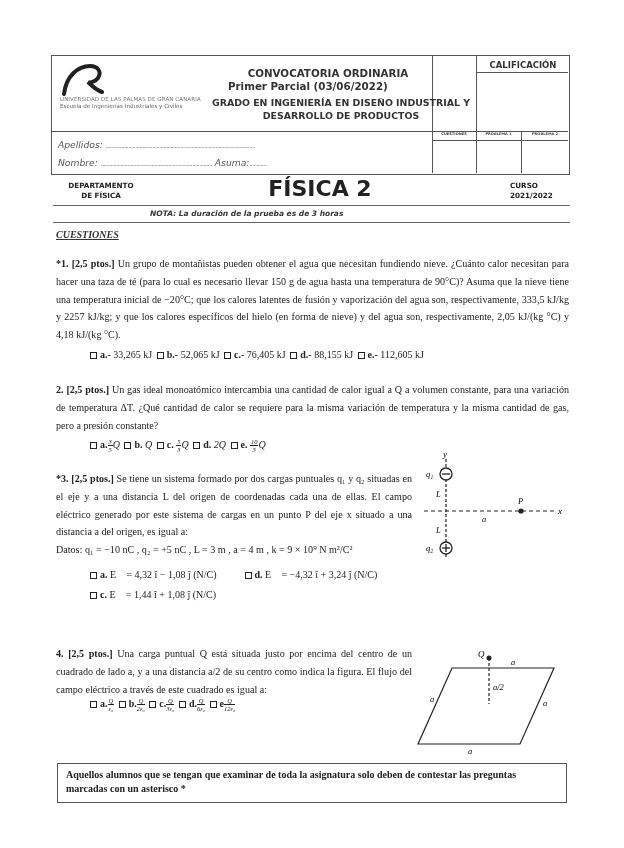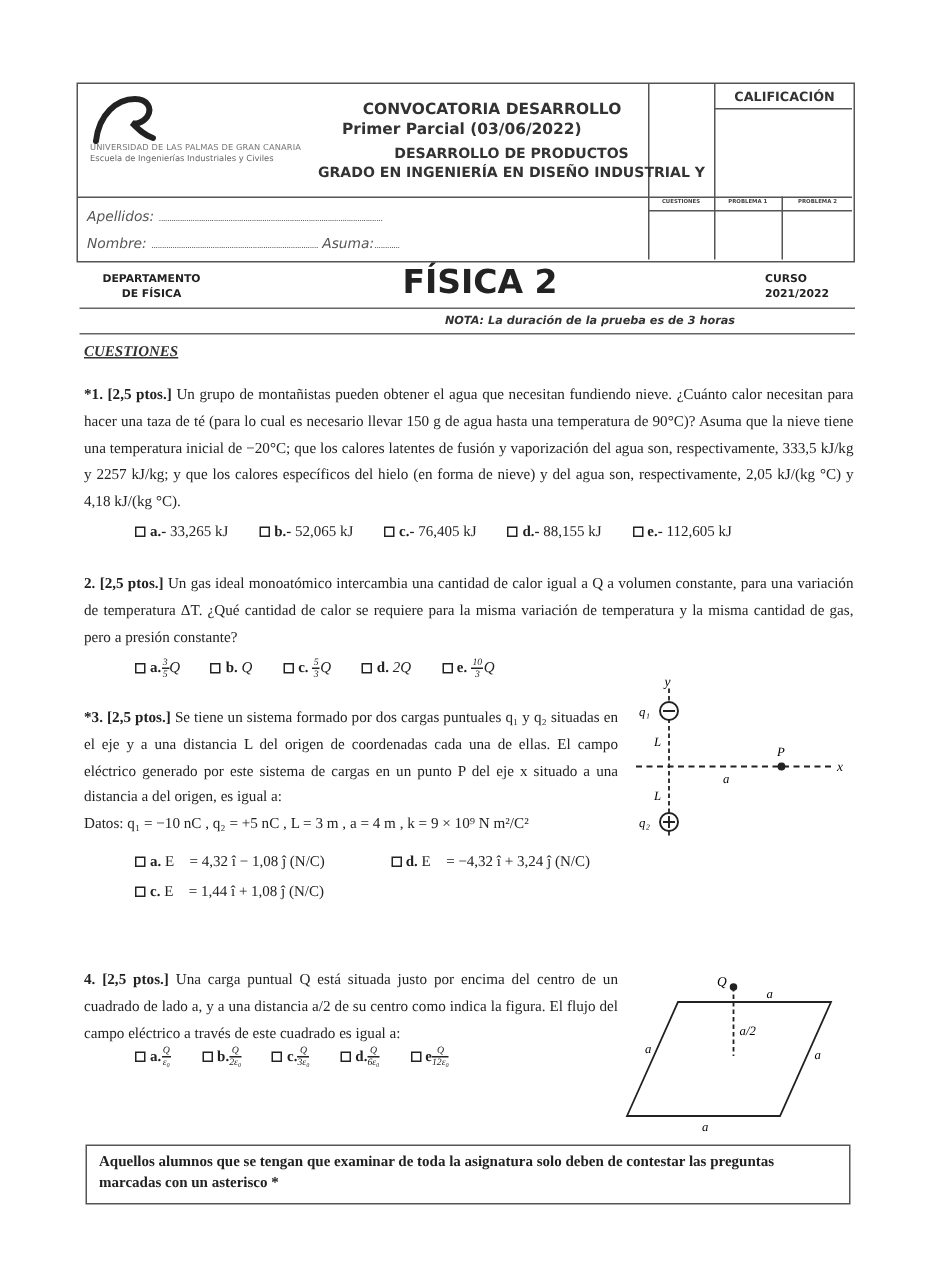--- a/index.html
+++ b/index.html
@@ -13,27 +13,27 @@
   .logo-text2 { left:60px; top:103px; font-size:5.6px; color:#666; font-family:"DejaVu Sans", sans-serif; }
   .title1 { left:228px; top:67px; width:200px; text-align:center; font-size:10.3px; font-weight:bold; color:#333; font-family:"DejaVu Sans", sans-serif; }
   .title2 { left:228px; top:80px; width:200px; font-size:10.3px; font-weight:bold; color:#333; font-family:"DejaVu Sans", sans-serif; }
   .title3 { left:210px; top:97px; width:262px; text-align:center; font-size:9.4px; font-weight:bold; color:#333; line-height:12.5px; font-family:"DejaVu Sans", sans-serif; }
   .calif { left:476px; top:60px; width:94px; text-align:center; font-size:8.5px; font-weight:bold; color:#333; font-family:"DejaVu Sans", sans-serif; }
   .small-head { font-size:3.6px; font-weight:bold; color:#444; text-align:center; font-family:"DejaVu Sans", sans-serif; }
   .field { font-size:9.2px; font-style:italic; color:#555; font-family:"DejaVu Sans", sans-serif; }
   .dept { left:56px; top:181px; width:90px; text-align:center; font-size:7.2px; font-weight:bold; color:#222; line-height:9.5px; font-family:"DejaVu Sans", sans-serif; }
   .fisica { left:240px; top:176px; width:160px; text-align:center; font-size:22px; font-weight:bold; color:#222; font-family:"DejaVu Sans", sans-serif; }
   .curso { left:510px; top:181px; width:64px; text-align:left; font-size:7.2px; font-weight:bold; color:#222; line-height:9.5px; font-family:"DejaVu Sans", sans-serif; }
-  .nota { left:140px; top:209px; width:350px; text-align:right; font-size:7.5px; font-style:italic; font-weight:bold; color:#333; font-family:"DejaVu Sans", sans-serif; }
+  .nota { left:150px; top:209px; width:350px; text-align:left; font-size:7.5px; font-style:italic; font-weight:bold; color:#333; font-family:"DejaVu Sans", sans-serif; }
   .section { left:56px; top:229px; font-size:10px; font-style:italic; font-weight:bold; text-decoration:underline; color:#333; }
   .para { font-size:10.1px; line-height:17.8px; text-align:justify; color:#222; }
   .para b.pt { font-weight:bold; }
   .opts { font-size:10px; color:#222; white-space:nowrap; }
   .cb { display:inline-block; width:7px; height:7px; border:1.3px solid #222; margin-right:3px; vertical-align:-1px; box-sizing:border-box; }
-  .opt { margin-right:18px; }
+  .opt { margin-right:2px; }
   .opt b { font-weight:bold; }
   .frac { display:inline-block; vertical-align:middle; text-align:center; font-size:6.5px; line-height:7px; font-style:italic; }
   .frac span { display:block; }
   .frac .num { border-bottom:0.8px solid #222; padding:0 1px; }
   .notebox { left:57px; top:763px; width:510px; height:40px; border:1.5px solid #555; box-sizing:border-box; padding:4px 8px; font-size:10px; font-weight:bold; line-height:14px; color:#222; }
   svg text { font-family:"Liberation Serif", serif; font-style:italic; }
 </style>
 </head>
 <body>
 
@@ -45,25 +45,25 @@
   <div class="hline" style="left:380px; top:84px; width:136px;"></div>
   <div class="vline" style="left:469px; top:75px; height:42px;"></div>
 </div>
 
 <svg class="abs" style="left:60px; top:62px;" width="48" height="34" viewBox="0 0 48 34">
   <path d="M4 32 C 6 14, 18 4, 30 4 C 38 4, 42 10, 38 16 C 35 20, 30 21, 28 20 C 32 24, 36 28, 42 30" fill="none" stroke="#222" stroke-width="4" stroke-linecap="round"></path>
 </svg>
 <div class="abs logo-text1">UNIVERSIDAD DE LAS PALMAS DE GRAN CANARIA</div>
 <div class="abs logo-text2">Escuela de Ingenierías Industriales y Civiles</div>
 
-<div class="abs title1">CONVOCATORIA DESARROLLO</div>
+<div class="abs title1">CONVOCATORIA ORDINARIA</div>
 <div class="abs title2">Primer Parcial (03/06/2022)</div>
 <div class="abs title3">
+  <div>GRADO EN INGENIERÍA EN DISEÑO INDUSTRIAL Y</div>
   <div>DESARROLLO DE PRODUCTOS</div>
-  <div>GRADO EN INGENIERÍA EN DISEÑO INDUSTRIAL Y</div>
 </div>
 
 <div class="abs calif">CALIFICACIÓN</div>
 <div class="abs small-head" style="left:432px; top:132px; width:44px;">CUESTIONES</div>
 <div class="abs small-head" style="left:476px; top:132px; width:45px;">PROBLEMA 1</div>
 <div class="abs small-head" style="left:521px; top:132px; width:48px;">PROBLEMA 2</div>
 <div class="abs" style="left:432px; top:139px; width:44px; height:35px;"></div>
 <div class="abs" style="left:476px; top:139px; width:45px; height:35px;"></div>
 <div class="abs" style="left:521px; top:139px; width:48px; height:35px;"></div>
 

